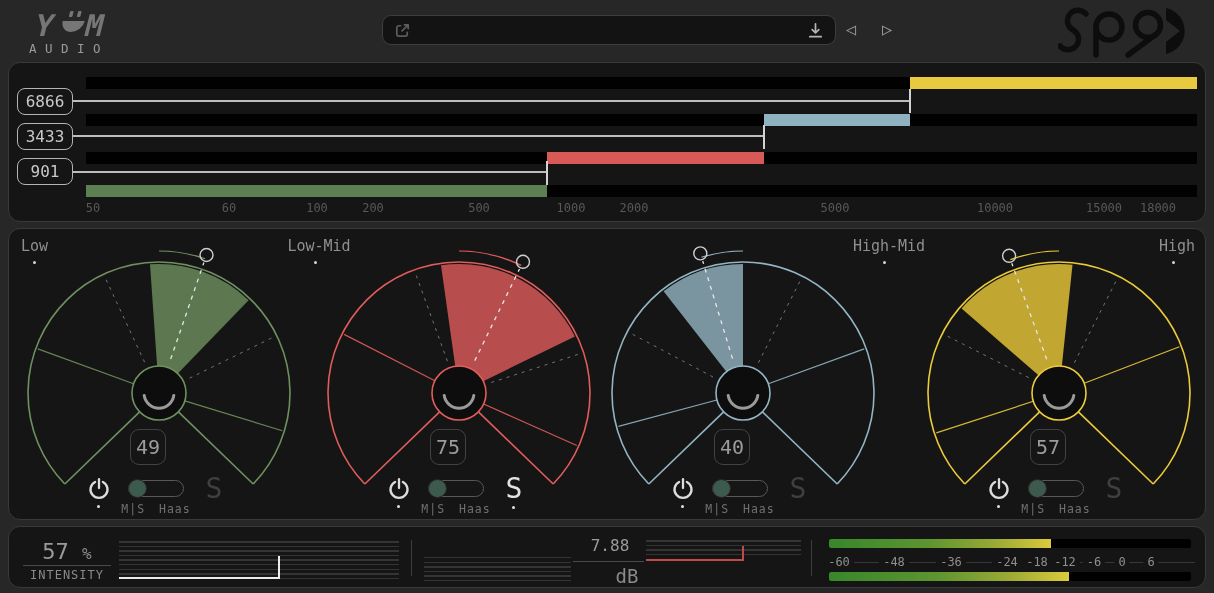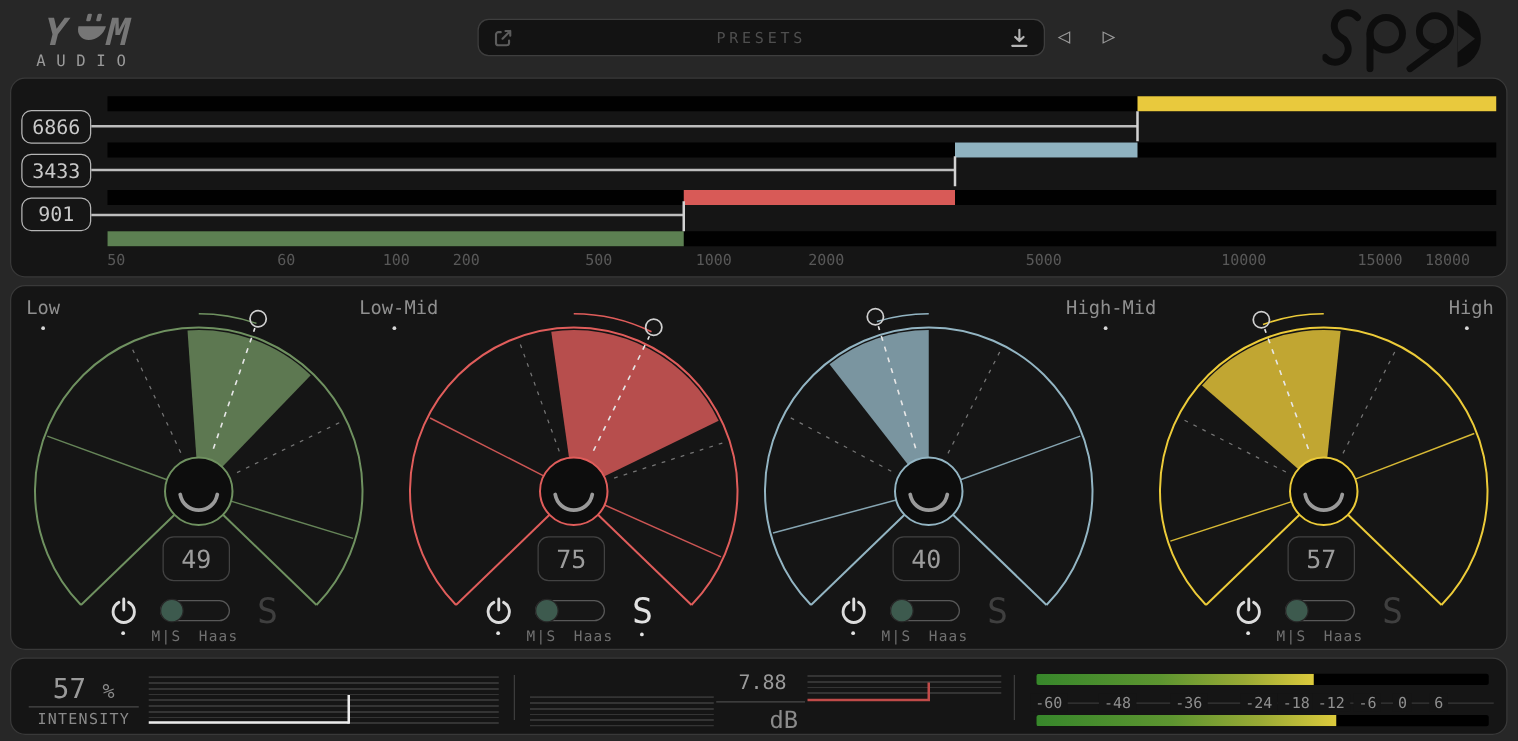--- a/index.html
+++ b/index.html
@@ -31,21 +31,21 @@
 
   
   .dials{top:228px;height:292px;}
   .band-label{position:absolute;top:8px;color:#8f8f8f;font-size:15px;white-space:nowrap;}
   .bl-0{left:12px;} .bl-1{left:310px;transform:translateX(-50%);} .bl-2{left:880px;transform:translateX(-50%);} .bl-3{left:1168px;transform:translateX(-50%);}
   .band-dot{position:absolute;top:32px;width:3px;height:3px;border-radius:50%;background:#d6d6d6;}
   .bdot-0{left:24px;} .bdot-1{left:305px;} .bdot-2{left:874px;} .bdot-3{left:1163px;}
   .dial-cell{position:absolute;top:0;width:300px;height:292px;}
   .dc-0{left:0;} .dc-1{left:300px;} .dc-2{left:584px;} .dc-3{left:900px;}
   .dial-svg{position:absolute;left:0;top:2px;width:300px;height:270px;cursor:pointer;}
-  .value-box{position:absolute;left:121px;top:200px;width:54px;height:36px;border:1.5px solid #424242;border-radius:9px;
+  .value-box{position:absolute;left:121px;top:200px;width:36px;height:36px;border:1.5px solid #424242;border-radius:9px;
     color:#9c9c9c;font-size:20px;display:flex;align-items:center;justify-content:center;cursor:pointer;}
   .power-icon{position:absolute;left:78px;top:248px;width:24px;height:24px;cursor:pointer;}
   .power-dot{position:absolute;left:88px;top:276px;width:3px;height:3px;border-radius:50%;background:#e3e3e3;}
   .toggle{position:absolute;left:119px;top:251px;width:56px;height:17px;border:1px solid #585858;border-radius:9px;background:#161616;cursor:pointer;}
   .toggle-knob{position:absolute;left:-1px;top:-2px;width:19px;height:19px;border-radius:50%;background:#3d5a4e;border:1.5px solid #262626;}
   .ms-haas{position:absolute;left:87px;top:273px;width:120px;text-align:center;color:#707070;font-size:11.5px;letter-spacing:1px;word-spacing:6px;}
   .solo-label{position:absolute;left:190px;top:246px;width:30px;text-align:center;color:#3f3f3f;font-size:28px;line-height:28px;cursor:pointer;}
   .solo-label.active{color:#e2e2e2;}
   .solo-dot{position:absolute;left:203px;top:277px;width:3px;height:3px;border-radius:50%;background:#e3e3e3;display:none;}
   .solo-dot.active{display:block;}
@@ -89,21 +89,20 @@
         <text x="64" y="28" font-size="30" font-weight="bold">M</text>
       </g>
       <text x="13" y="45" font-size="12.5" fill="#9a9a9a" letter-spacing="8.5">AUDIO</text>
     </svg>
 
     <div class="presets-bar">
       <svg class="ext-icon" width="19" height="19" viewBox="0 0 20 20">
         <path d="M8 5 H6 A2 2 0 0 0 4 7 V14 A2 2 0 0 0 6 16 H13 A2 2 0 0 0 15 14 V12" fill="none" stroke="#5c5c5c" stroke-width="1.8" stroke-linecap="round"></path>
         <path d="M9.5 10.5 L16 4 M12 4 h4 v4" fill="none" stroke="#5c5c5c" stroke-width="1.8" stroke-linecap="round" stroke-linejoin="round"></path>
       </svg>
-      <div class="presets-label">PRESETS</div>
       <svg class="dl-icon" width="19" height="19" viewBox="0 0 20 20">
         <path d="M10 3 V12 M6.5 9 L10 12.5 L13.5 9 M4 16.5 H16" fill="none" stroke="#b5b5b5" stroke-width="1.8" stroke-linecap="round" stroke-linejoin="round"></path>
       </svg>
     </div>
     <div class="nav-arrow nav-prev">◁</div>
     <div class="nav-arrow nav-next">▷</div>
 
     <svg class="sprd-logo" width="150" height="54" viewBox="0 0 150 54">
       <g stroke="#0d0d0d" stroke-width="5.5" fill="none" stroke-linecap="round">
         <path d="M 28 10 A 10.5 10.5 0 1 0 15 26 A 10.5 10.5 0 1 1 2 42"></path>
@@ -134,21 +133,21 @@
       <div class="xo-box" style="top:60px;">3433</div>
       <div class="xo-line" style="left:64px;top:108px;width:474px;"></div>
       <div class="xo-tick" style="left:537px;top:98px;height:24px;"></div>
       <div class="xo-box" style="top:95px;">901</div>
       <div class="axis-label" style="left:84px;">50</div>
       <div class="axis-label" style="left:220px;">60</div>
       <div class="axis-label" style="left:308px;">100</div>
       <div class="axis-label" style="left:364px;">200</div>
       <div class="axis-label" style="left:470px;">500</div>
       <div class="axis-label" style="left:562px;">1000</div>
-      <div class="axis-label" style="left:652px;">2000</div>
+      <div class="axis-label" style="left:625px;">2000</div>
       <div class="axis-label" style="left:826px;">5000</div>
       <div class="axis-label" style="left:986px;">10000</div>
       <div class="axis-label" style="left:1095px;">15000</div>
       <div class="axis-label" style="left:1149px;">18000</div>
     </div>
 
   <div class="panel dials">
     <div class="band-label bl-0">Low</div>
     <div class="band-label bl-1">Low-Mid</div>
     <div class="band-label bl-2">High-Mid</div>

